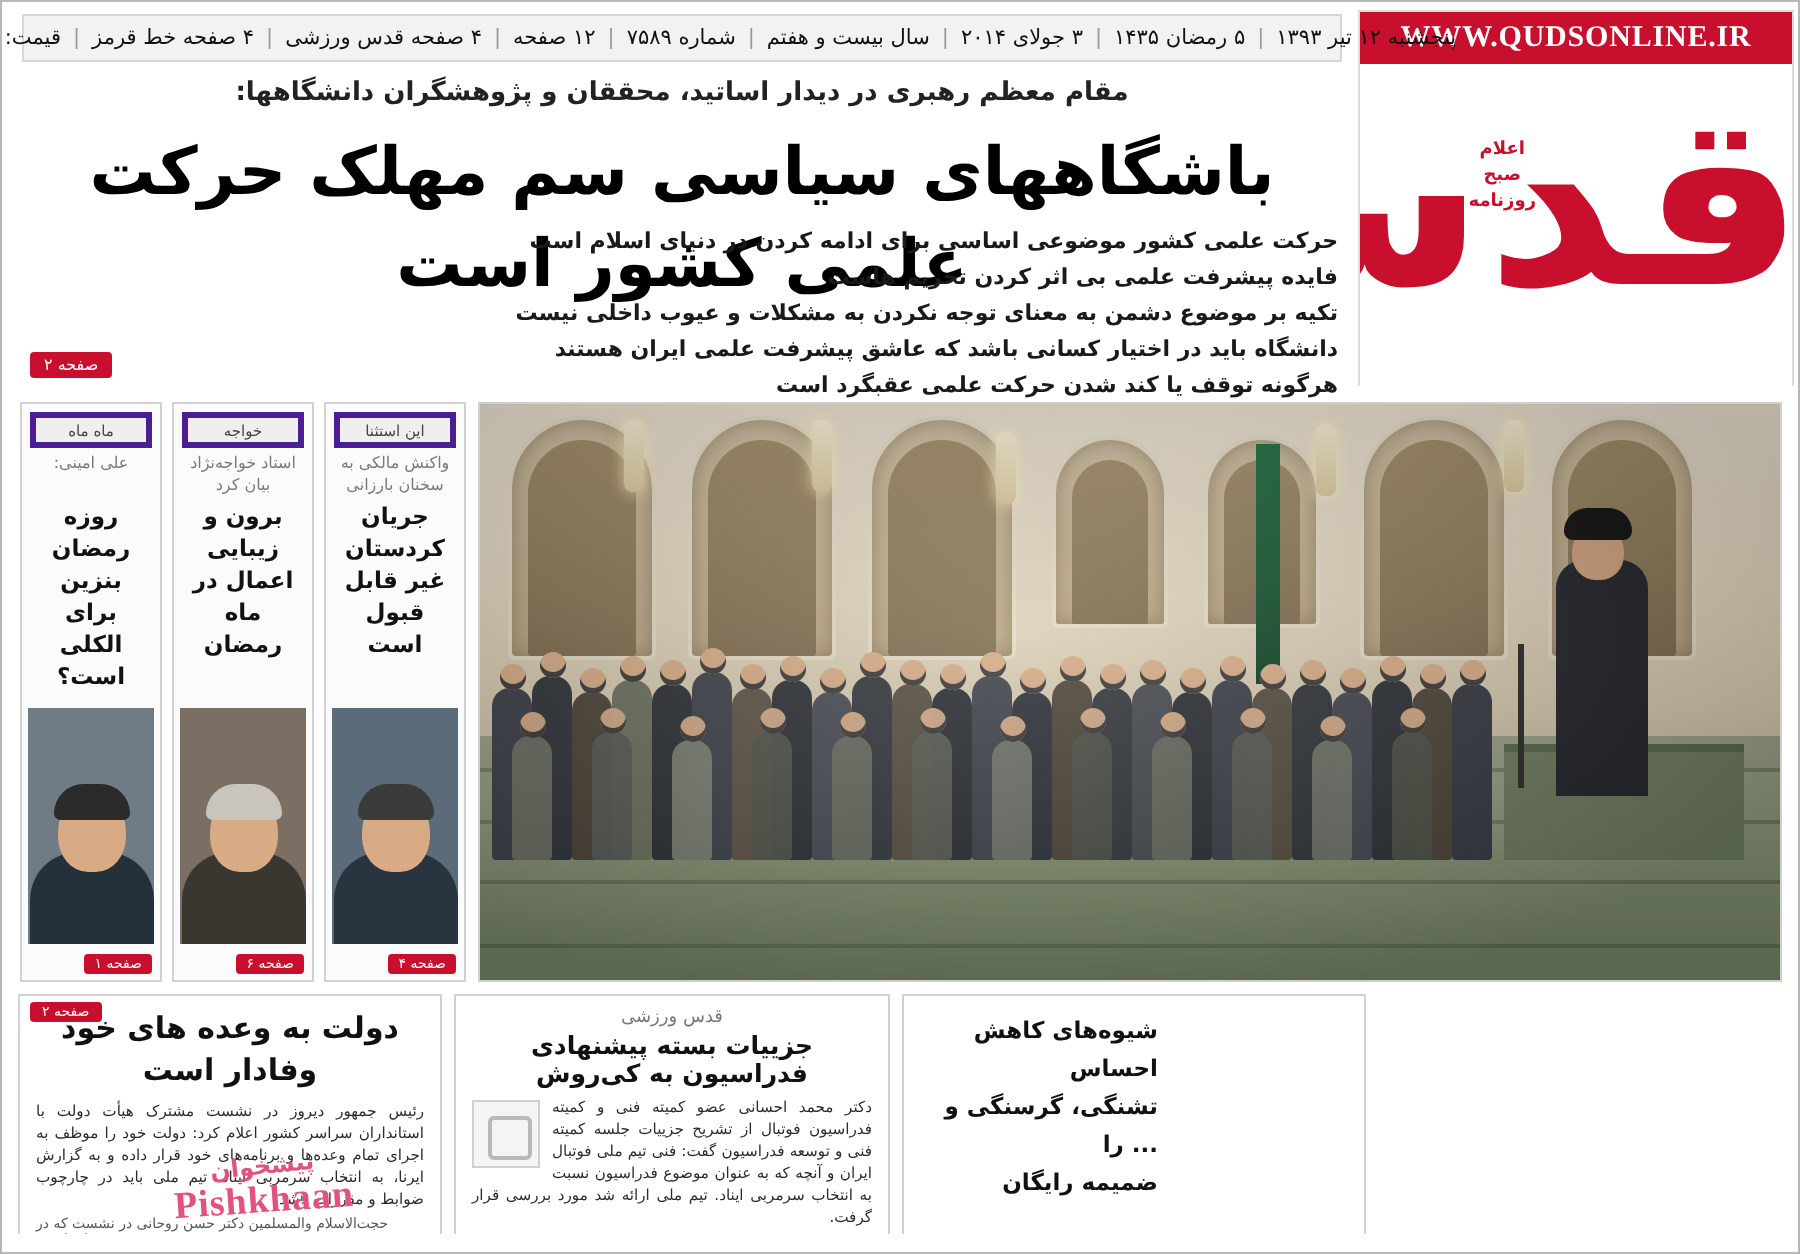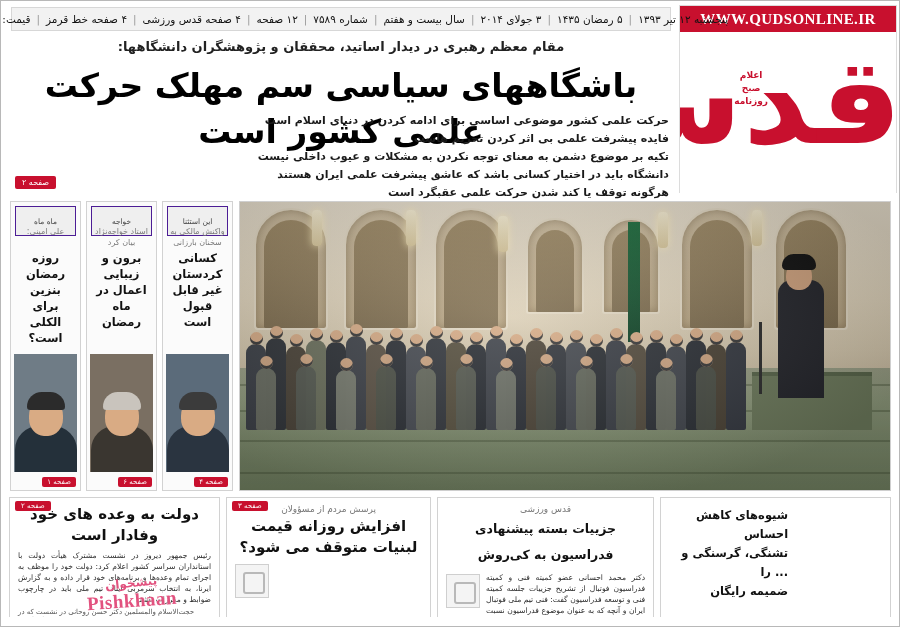--- a/index.html
+++ b/index.html
@@ -267,23 +267,23 @@
   .side-card {
     position: relative;
     width: 71px; height: 290px;
     border: 1px solid #d2d2d2;
     background: #fbfbfb;
     overflow: hidden;
   }
   .side-card .sc-tab {
     position: absolute;
     top: 4px; right: 4px; left: 4px;
-    height: 30px;
+    height: 18px;
     background: #efefef;
-    border: 1px solid #4c1d95;
+    border: 3px solid #4c1d95;
     font-size: 7.5px;
     color: #444;
     display: flex;
     align-items: center;
     justify-content: center;
   }
   .side-card .sc-name {
     position: absolute;
     top: 24px; right: 5px; left: 5px;
     font-size: 8px;
@@ -379,21 +379,21 @@
     margin-bottom: 2px;
   }
   .b-title {
     font-size: 15px;
     line-height: 21px;
     font-weight: bold;
     color: #111;
     text-align: center;
     margin-bottom: 4px;
   }
-  .b-title.sm { font-size: 12.5px; line-height: 26px; }
+  .b-title.sm { font-size: 12.5px; line-height: 14px; }
   .b-body {
     font-size: 7.6px;
     line-height: 11px;
     color: #2b2b2b;
     text-align: justify;
   }
   .b-thumb {
     float: left;
     width: 34px; height: 34px;
     margin: 2px 6px 2px 0;
@@ -722,21 +722,21 @@
     </div>
 
     <div class="photo-grad"></div>
   </div>
 
   <div class="side-col">
 
     <div class="side-card">
       <div class="sc-tab">این استثنا</div>
       <div class="sc-name">واکنش مالکی به سخنان بارزانی</div>
-      <div class="sc-title">کسانی کردستان غیر قابل قبول است</div>
+      <div class="sc-title">جریان کردستان غیر قابل قبول است</div>
       <div class="sc-photo">
         <div class="pface">
           <div class="f-bg" style="background:#5b6b7a;"></div>
           <div class="f-body" style="background:#2a3440;"></div>
           <div class="f-head"></div>
           <div class="f-hair" style="background:#3b3b3b;"></div>
         </div>
       </div>
       <div class="sc-foot">صفحه ۴</div>
     </div>
@@ -774,26 +774,20 @@
 
   <div class="bottom">
 
     <div class="b-card b-c1">
       <div class="b-tag">صفحه ۲</div>
       <div class="b-title">دولت به وعده های خود وفادار است</div>
       <div class="b-body">رئیس جمهور دیروز در نشست مشترک هیأت دولت با استانداران سراسر کشور اعلام کرد: دولت خود را موظف به اجرای تمام وعده‌ها و برنامه‌های خود قرار داده و به گزارش ایرنا، به انتخاب سرمربی ایناد. تیم ملی باید در چارچوب ضوابط و مقررات باشد.</div>
       <div class="b-sign">حجت‌الاسلام والمسلمین دکتر حسن روحانی در نشست که در استان ...</div>
     </div>
 
-    <div class="b-card b-c2">
-      <div class="b-tag">صفحه ۳</div>
-      <div class="b-kicker">پرسش مردم از مسؤولان</div>
-      <div class="b-title">افزایش روزانه قیمت لبنیات متوقف می شود؟</div>
-      <div class="b-thumb"></div>
-    </div>
 
     <div class="b-card b-c3">
       <div class="b-kicker">قدس ورزشی</div>
       <div class="b-title sm">جزییات بسته پیشنهادی فدراسیون به کی‌روش</div>
       <div class="b-thumb"></div>
       <div class="b-body">دکتر محمد احسانی عضو کمیته فنی و کمیته فدراسیون فوتبال از تشریح جزییات جلسه کمیته فنی و توسعه فدراسیون گفت: فنی تیم ملی فوتبال ایران و آنچه که به عنوان موضوع فدراسیون نسبت به انتخاب سرمربی ایناد. تیم ملی ارائه شد مورد بررسی قرار گرفت.</div>
     </div>
 
     <div class="b-card b-ad">
       <div class="ad-inner">

